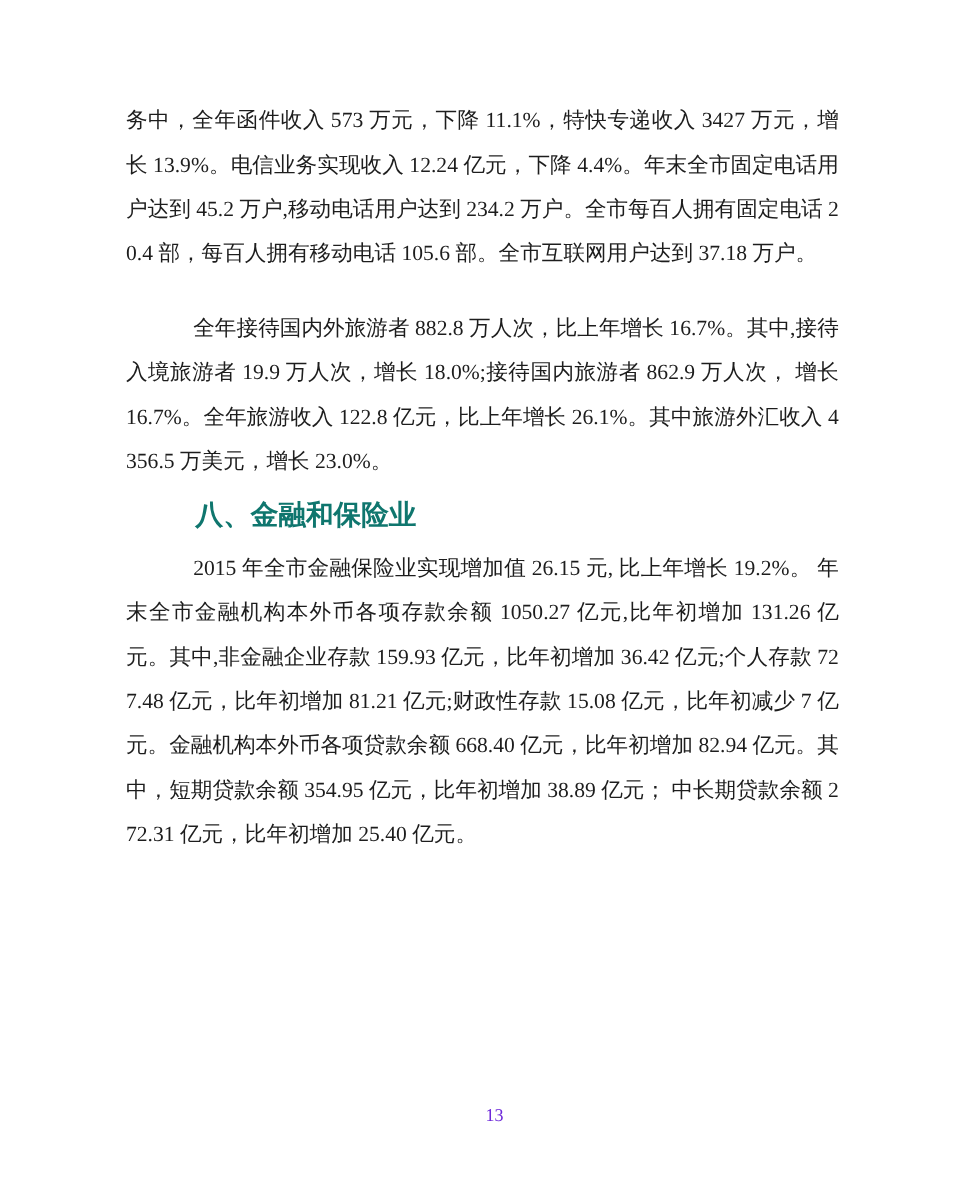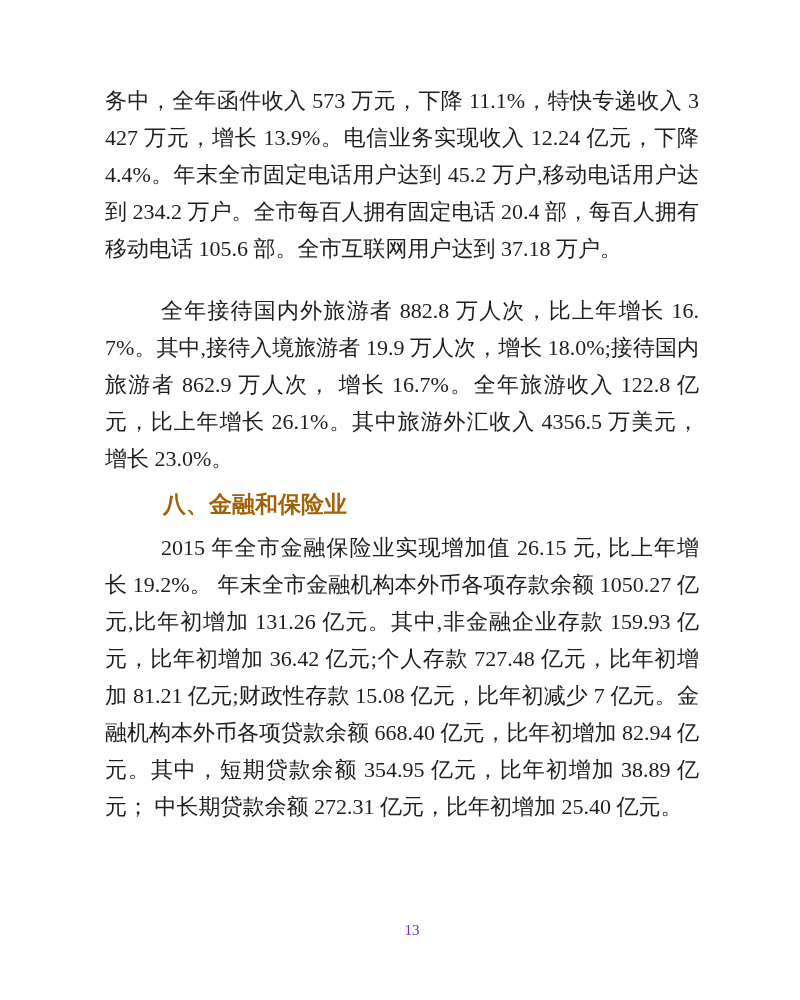--- a/index.html
+++ b/index.html
@@ -17,41 +17,41 @@
     overflow: hidden;
   }
   .content {
     position: absolute;
     left: 105px;
     top: 82px;
     width: 594px;
   }
   .para {
     margin: 0;
-    font-size: 22px;
+    font-size: 18px;
     line-height: 37px;
     text-align: justify;
     text-justify: inter-character;
     word-break: break-all;
     color: #1d1d1d;
   }
   .para.indent {
     text-indent: 56px;
   }
   .para.spaced {
     margin-top: 25px;
   }
   .section-heading {
     margin: 12px 0 10px 0;
     padding-left: 58px;
-    font-family: Liberation Sans, sans-serif;
+    font-family: Liberation Serif, serif;
     font-weight: bold;
     font-size: 23px;
     line-height: 30px;
-    color: #a16207;
+    color: #0f766e;
   }
   .page-number {
     position: absolute;
     top: 922px;
     left: 12px;
     width: 100%;
     text-align: center;
     font-size: 15px;
     color: #6d28d9;
   }

